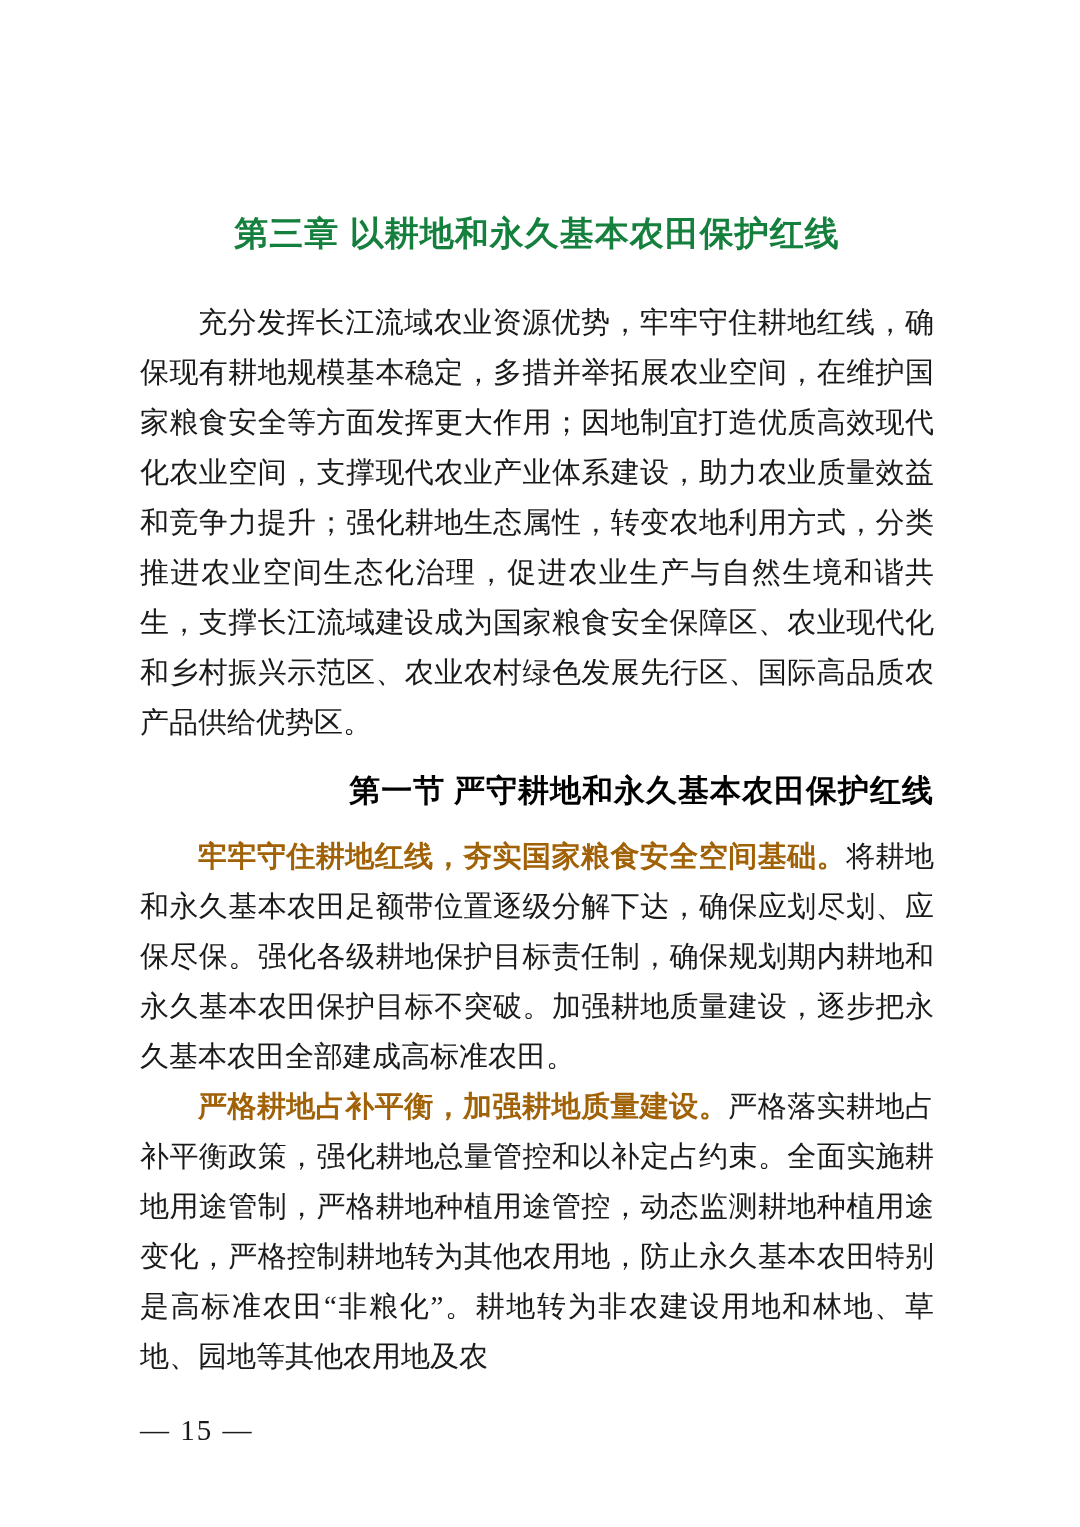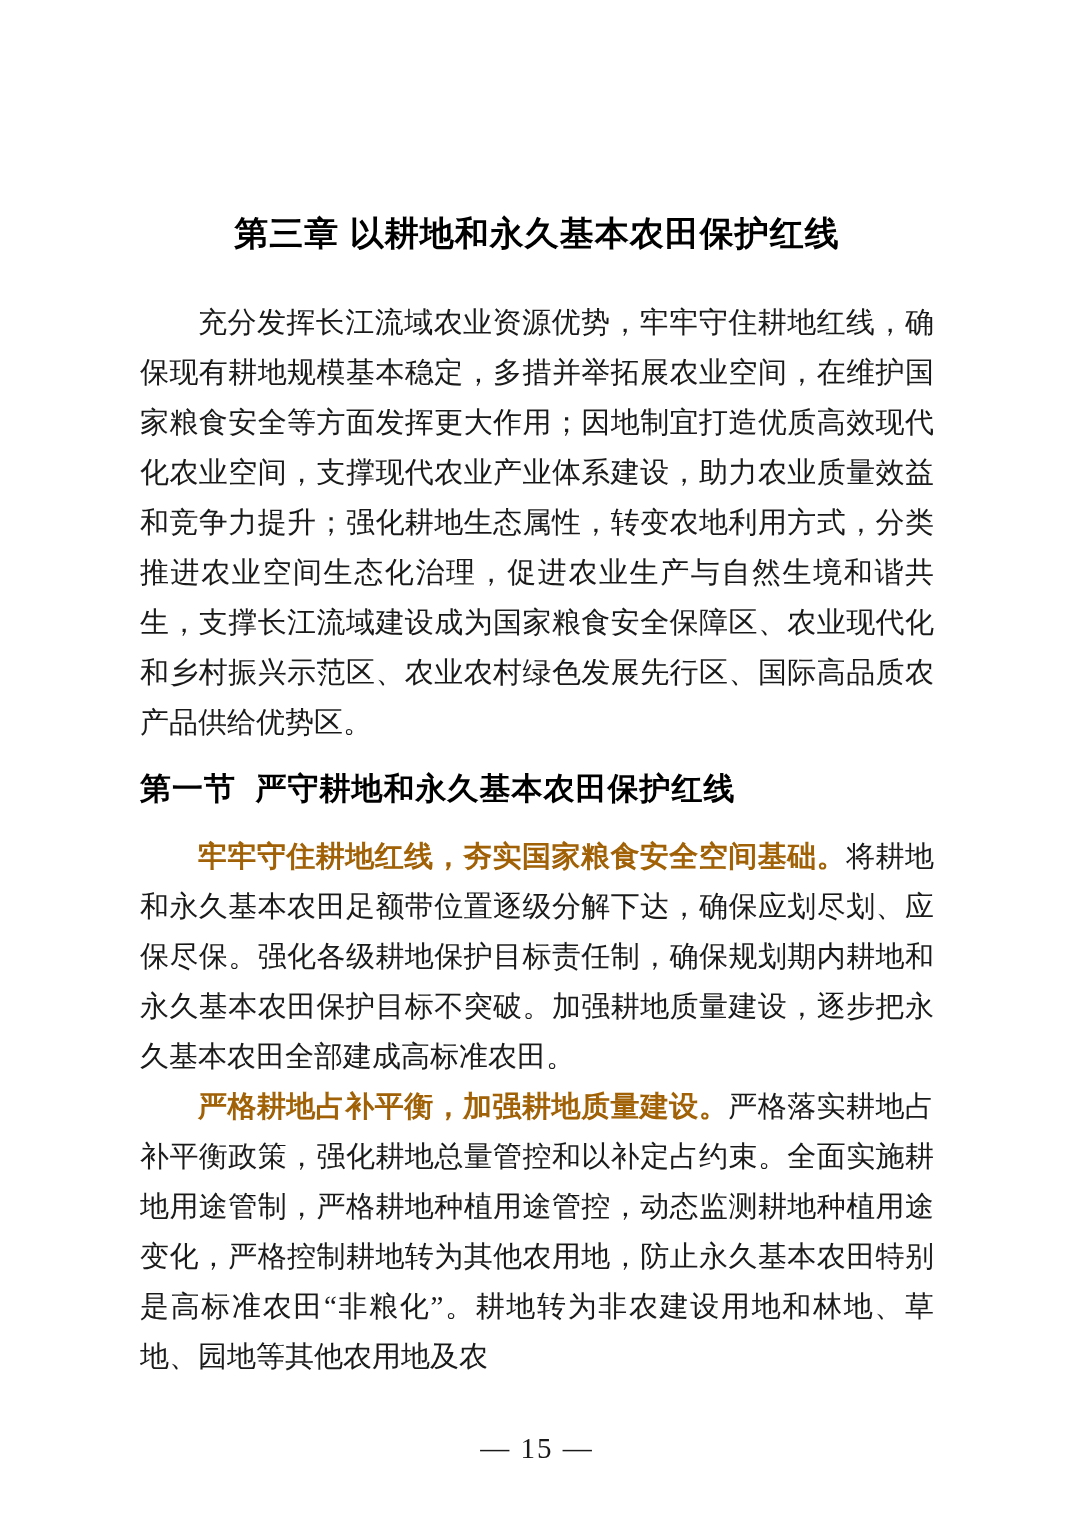--- a/index.html
+++ b/index.html
@@ -21,51 +21,51 @@
     background: #ffffff;
     padding: 208px 146px 0 140px;
   }
   .chapter-title {
     margin: 0 0 38px 0;
     font-family: "Liberation Sans", "DejaVu Sans", sans-serif;
     font-weight: 700;
     font-size: 34px;
     line-height: 51px;
     letter-spacing: 1px;
-    color: #000000;
+    color: #15803d;
     text-align: center;
   }
   .chapter-title .t-line { display: block; }
   .section-title {
     margin: 19px 0 15px 0;
-    font-family: Liberation Mono, monospace;
+    font-family: Liberation Serif, serif;
     font-weight: 700;
     font-size: 31px;
     line-height: 50px;
     letter-spacing: 1px;
     color: #000000;
-    text-align: left;
+    text-align: right;
   }
   .body-para {
     margin: 0;
     font-size: 29px;
     line-height: 50px;
     letter-spacing: 0;
     text-align: justify;
     text-justify: inter-ideograph;
     text-indent: 2em;
     color: #1a1a1a;
   }
   .body-para b {
     font-weight: 700;
     color: #a16207;
   }
   .page-footer {
-    margin-top: 52px;
-    text-align: center;
+    margin-top: 34px;
+    text-align: left;
     font-size: 29px;
     line-height: 30px;
     letter-spacing: 2px;
     color: #1a1a1a;
   }
 </style>
 </head>
 <body>
 
 <div class="page">

